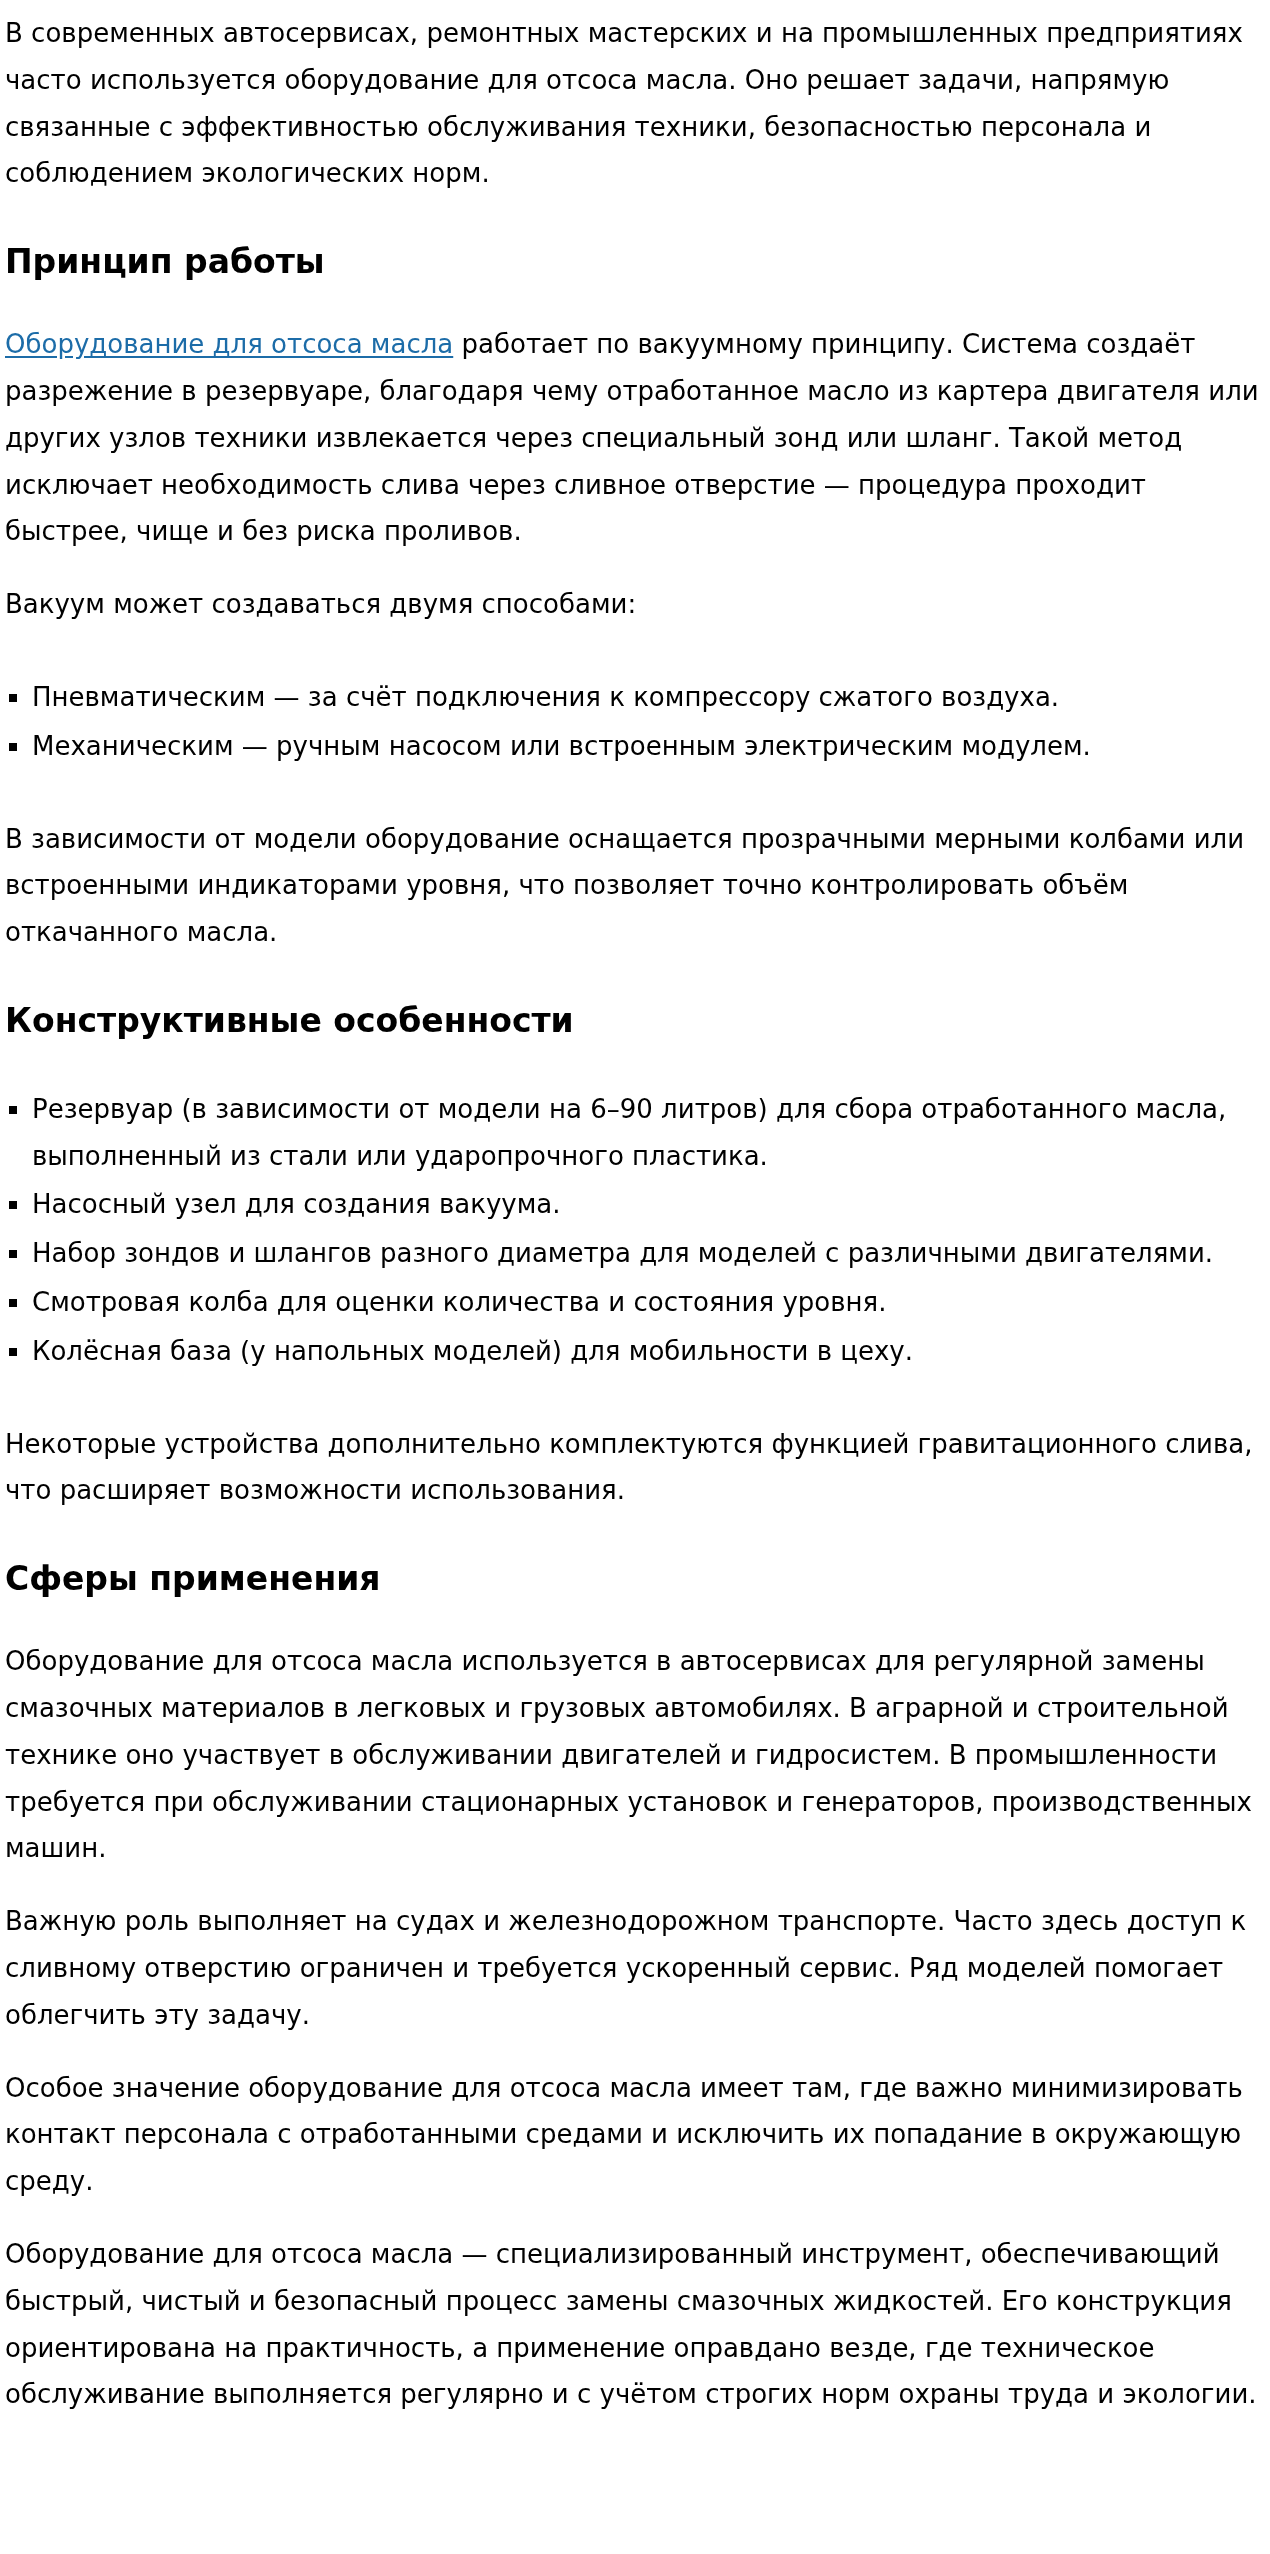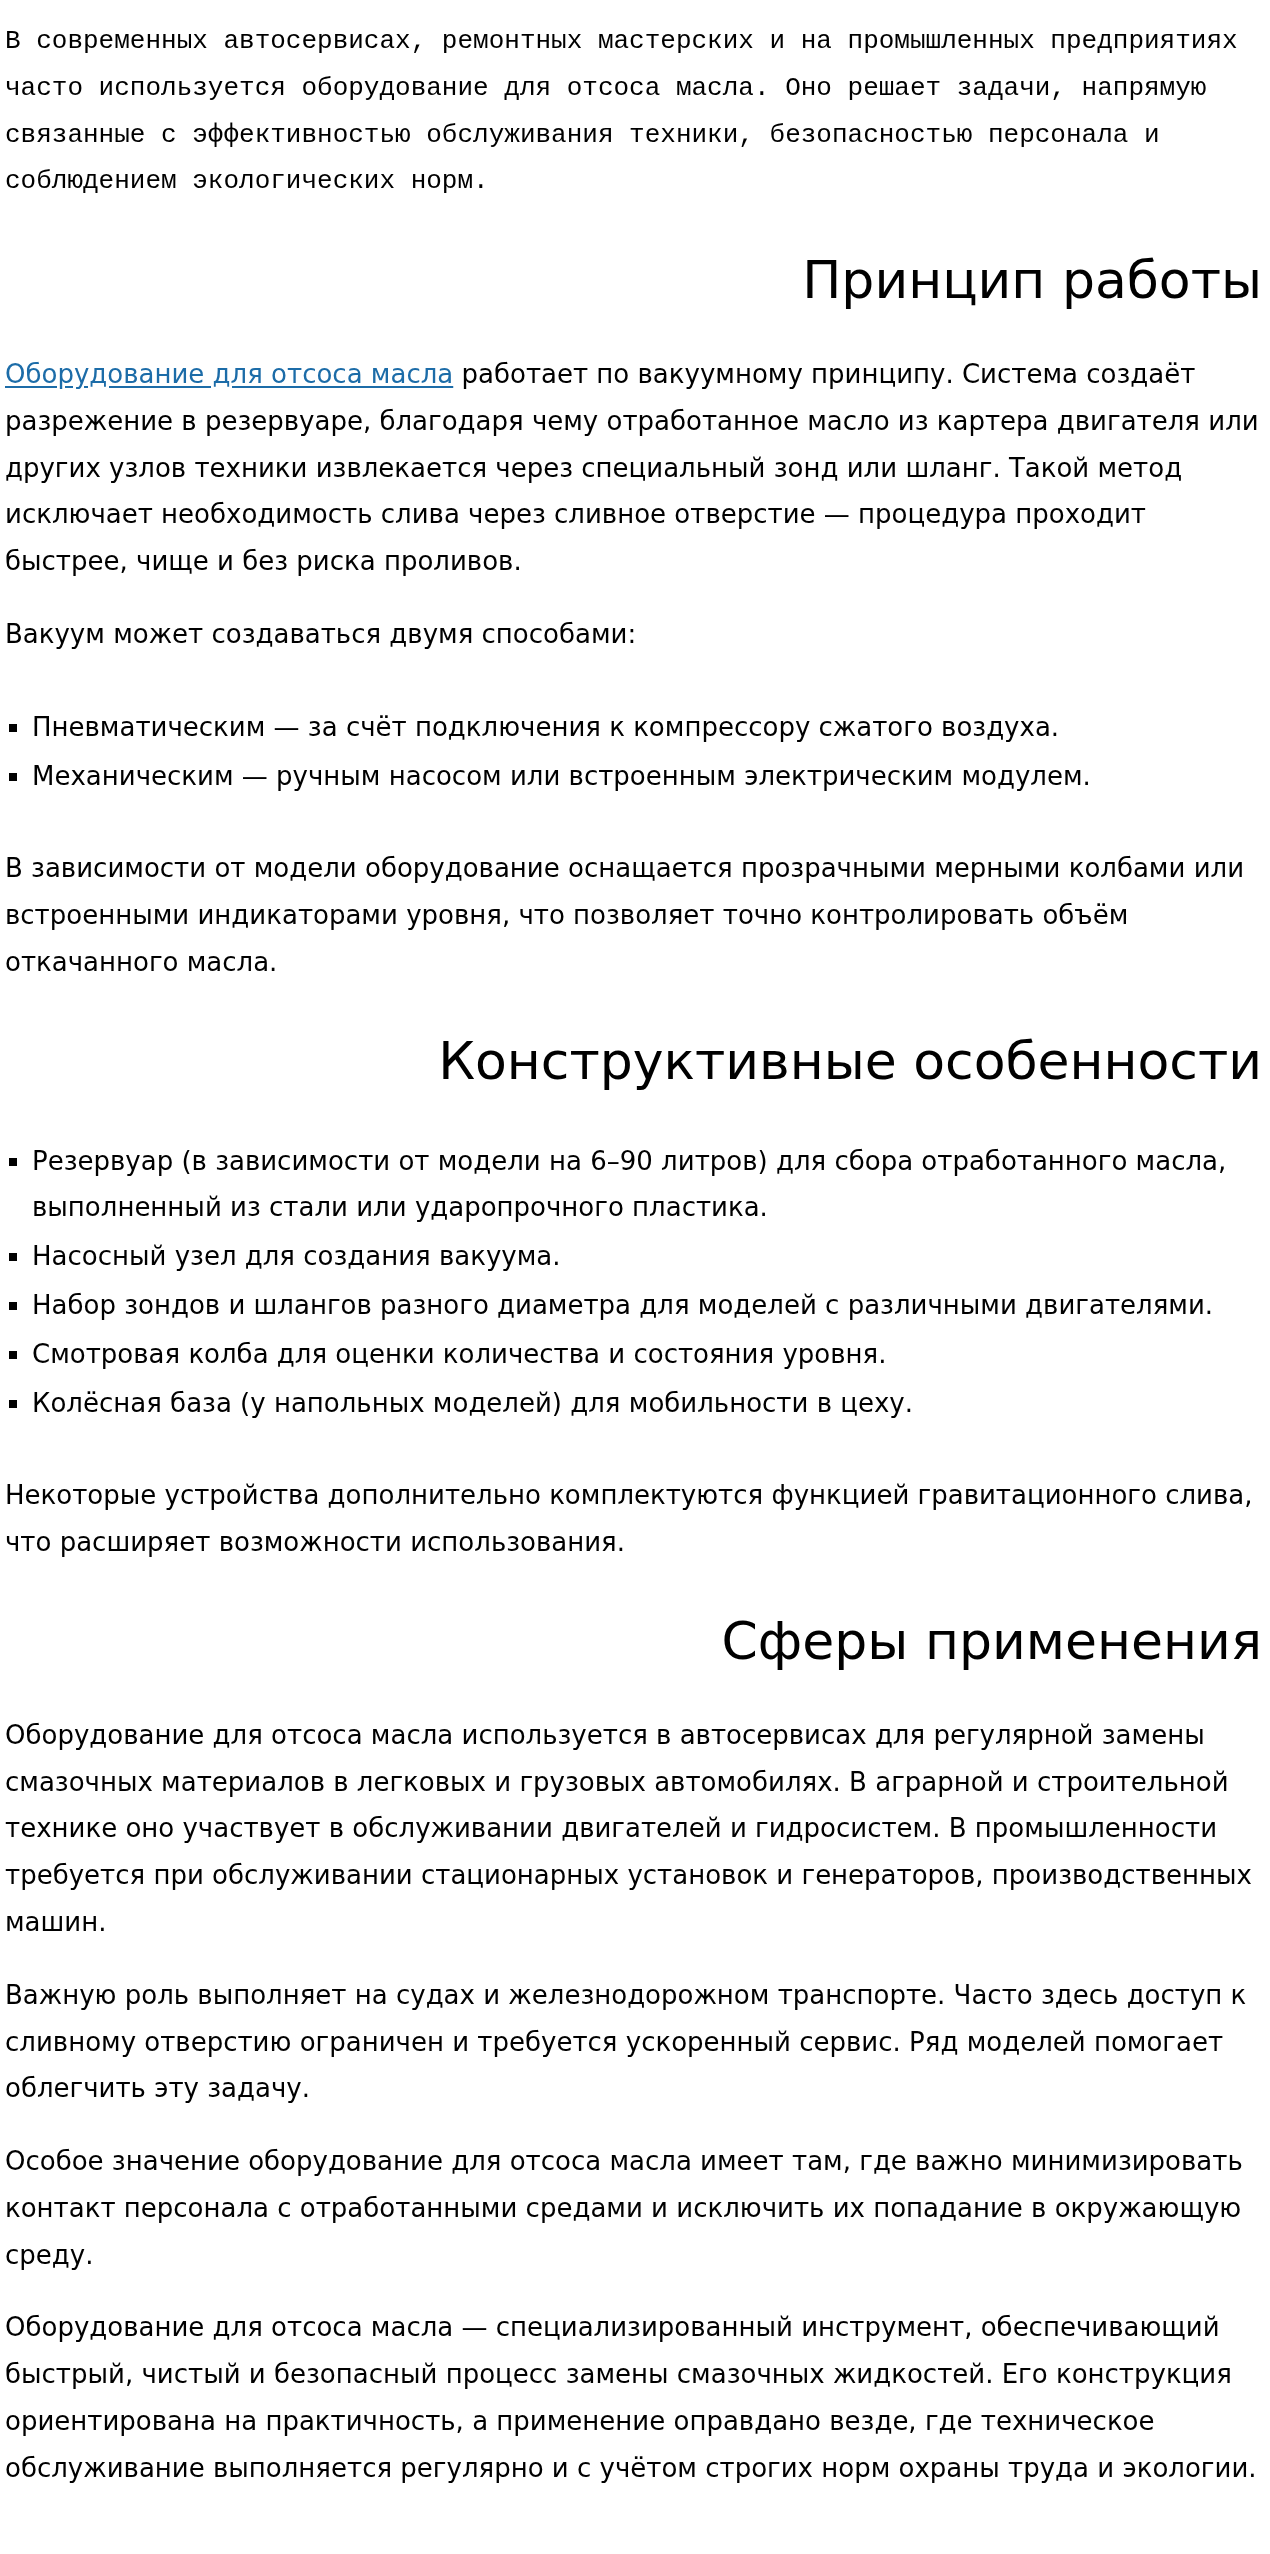--- a/index.html
+++ b/index.html
@@ -11,28 +11,27 @@
     box-sizing: border-box;
     padding: 6px 8px 0 5px;
     font-family: "DejaVu Sans", sans-serif;
     font-size: 26px;
     line-height: 1.8;
     color: #000000;
     overflow: hidden;
     height: 2554px;
   }
   p { margin: 26px 0; }
-  p.first { margin-top: 12px; font-family: Liberation Mono, monospace; }
+  p.first { margin-top: 4px; }
   h2 {
-    font-size: 52px;
+    font-size: 33px;
     line-height: 1.15;
-    font-weight: 400;
+    font-weight: 700;
     margin: 46px 0 40px 0;
     letter-spacing: 0;
-    text-align: right;
   }
   ul {
     margin: 46px 0;
     padding-left: 27px;
     list-style-type: square;
   }
   li { margin: 2px 0; }
   a {
     color: #1c6ca8;
     text-underline-offset: 3px;

